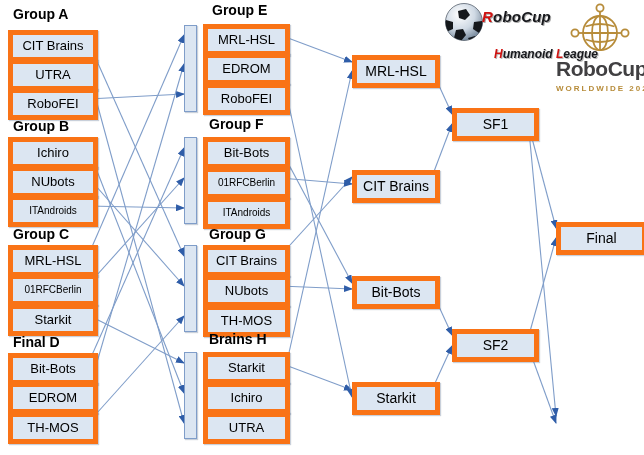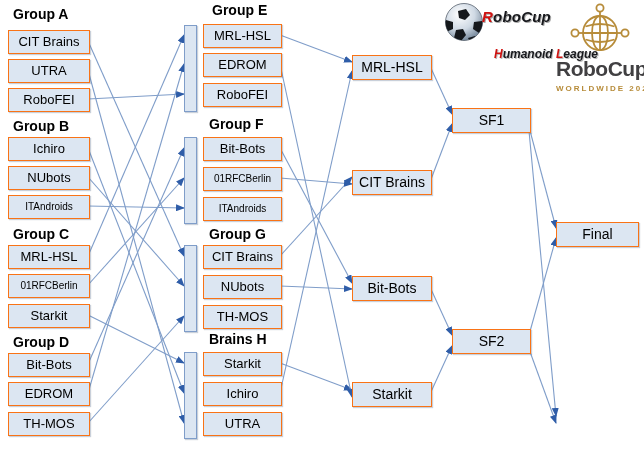--- a/index.html
+++ b/index.html
@@ -1,20 +1,20 @@
 <!DOCTYPE html>
 <html><head>
 <meta charset="utf-8">
 <style>
   html,body{margin:0;padding:0;background:#fff;font-family:"Liberation Sans",sans-serif;}
   #stage{position:relative;width:644px;height:455px;background:#ffffff;overflow:hidden;}
   #wires{position:absolute;left:0;top:0;z-index:0;}
   .glabel{position:absolute;font-size:14px;font-weight:bold;color:#000;z-index:2;white-space:nowrap;}
   .box{position:absolute;height:22px;line-height:22px;text-align:center;font-size:13px;color:#000;
-       background:#dce6f2;border:1px solid #f97316;box-shadow:1px 1px 1px rgba(100,120,150,.35);
+       background:#dce6f2;border:5px solid #f97316;box-shadow:1px 1px 1px rgba(100,120,150,.35);
        z-index:2;white-space:nowrap;overflow:hidden;}
   .box.small{font-size:10px;}
   .kbox{height:23px;line-height:23px;font-size:14px;}
   .bar{position:absolute;width:11px;height:85px;background:#dce6f2;border:1px solid #7f9dc9;
        box-shadow:1px 1px 1px rgba(100,120,150,.35);z-index:2;}
   
   .hl-logo{position:absolute;left:444px;top:2px;width:125px;height:42px;z-index:2;}
   .hl-ball{position:absolute;left:0;top:0;}
   .hl-title{position:absolute;left:38px;top:6px;font-size:15px;font-weight:bold;font-style:italic;
             color:#17181c;text-shadow:1px 1px 0 #aaa;letter-spacing:.2px;}
@@ -84,21 +84,21 @@
   <div class="glabel" style="left:13px;top:118px">Group B</div>
   <div class="box" style="left:8px;top:137px;width:80px">Ichiro</div>
   <div class="box" style="left:8px;top:166px;width:80px">NUbots</div>
   <div class="box small" style="left:8px;top:195px;width:80px">ITAndroids</div>
 
   <div class="glabel" style="left:13px;top:226px">Group C</div>
   <div class="box" style="left:8px;top:245px;width:80px">MRL-HSL</div>
   <div class="box small" style="left:8px;top:274px;width:80px">01RFCBerlin</div>
   <div class="box" style="left:8px;top:304px;width:80px">Starkit</div>
 
-  <div class="glabel" style="left:13px;top:334px">Group D</div>
+  <div class="glabel" style="left:13px;top:334px">Final D</div>
   <div class="box" style="left:8px;top:353px;width:80px">Bit-Bots</div>
   <div class="box" style="left:8px;top:382px;width:80px">EDROM</div>
   <div class="box" style="left:8px;top:412px;width:80px">TH-MOS</div>
 
   <div class="bar" style="left:184px;top:25px"></div>
   <div class="bar" style="left:184px;top:137px"></div>
   <div class="bar" style="left:184px;top:245px"></div>
   <div class="bar" style="left:184px;top:352px"></div>
 
   <div class="glabel" style="left:212px;top:2px">Group E</div>

